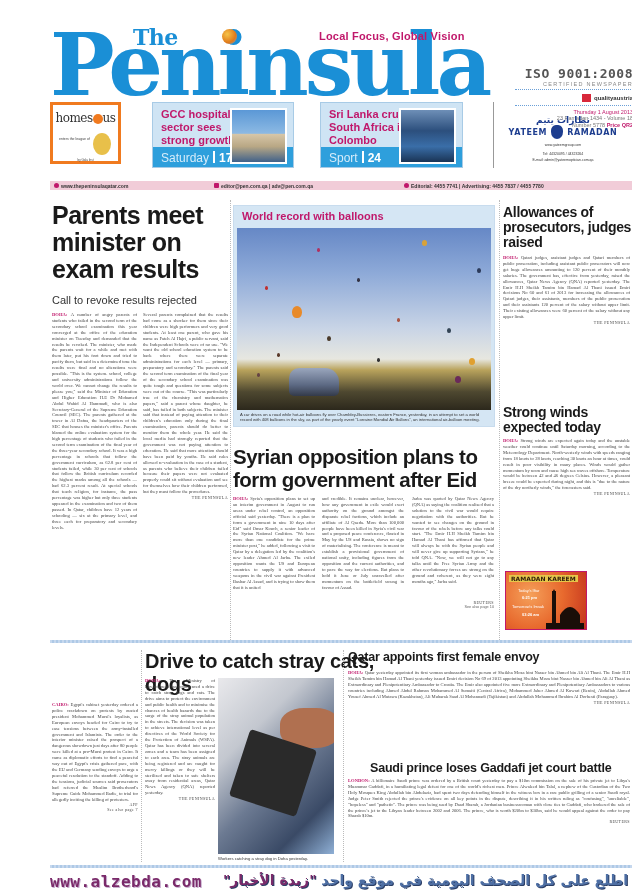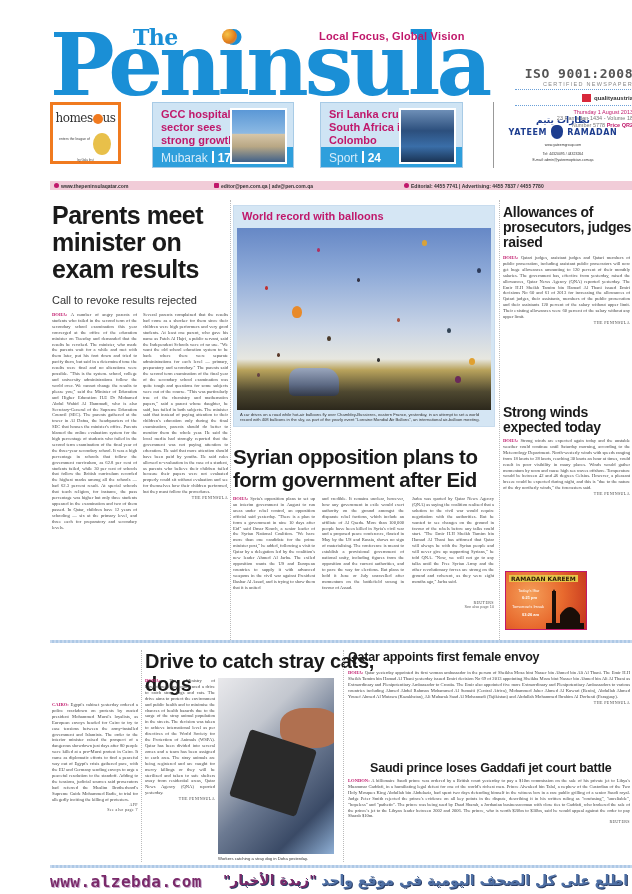--- a/index.html
+++ b/index.html
@@ -163,21 +163,21 @@
       </div>
       <div class="homes-sub" style="text-align:left;padding-left:6px;margin-top:12px;">enters the league of</div>
       <div class="homes-badge"></div>
       <div class="homes-foot">by Gala Inst</div>
     </div>
 
     <div class="teaser teaser-1">
       <div class="teaser-head">GCC hospitality sector sees strong growth</div>
       <div class="teaser-bar"></div>
       <div class="teaser-section">
-        <span>Mubarak</span><span class="teaser-sep"></span><span class="teaser-page">17</span>
+        <span>Saturday</span><span class="teaser-sep"></span><span class="teaser-page">17</span>
       </div>
       <div class="teaser-img img-hotel"></div>
     </div>
 
     <div class="teaser teaser-2">
       <div class="teaser-head">Sri Lanka crush South Africa in Colombo</div>
       <div class="teaser-bar"></div>
       <div class="teaser-section">
         <span>Sport</span><span class="teaser-sep"></span><span class="teaser-page">24</span>
       </div>

